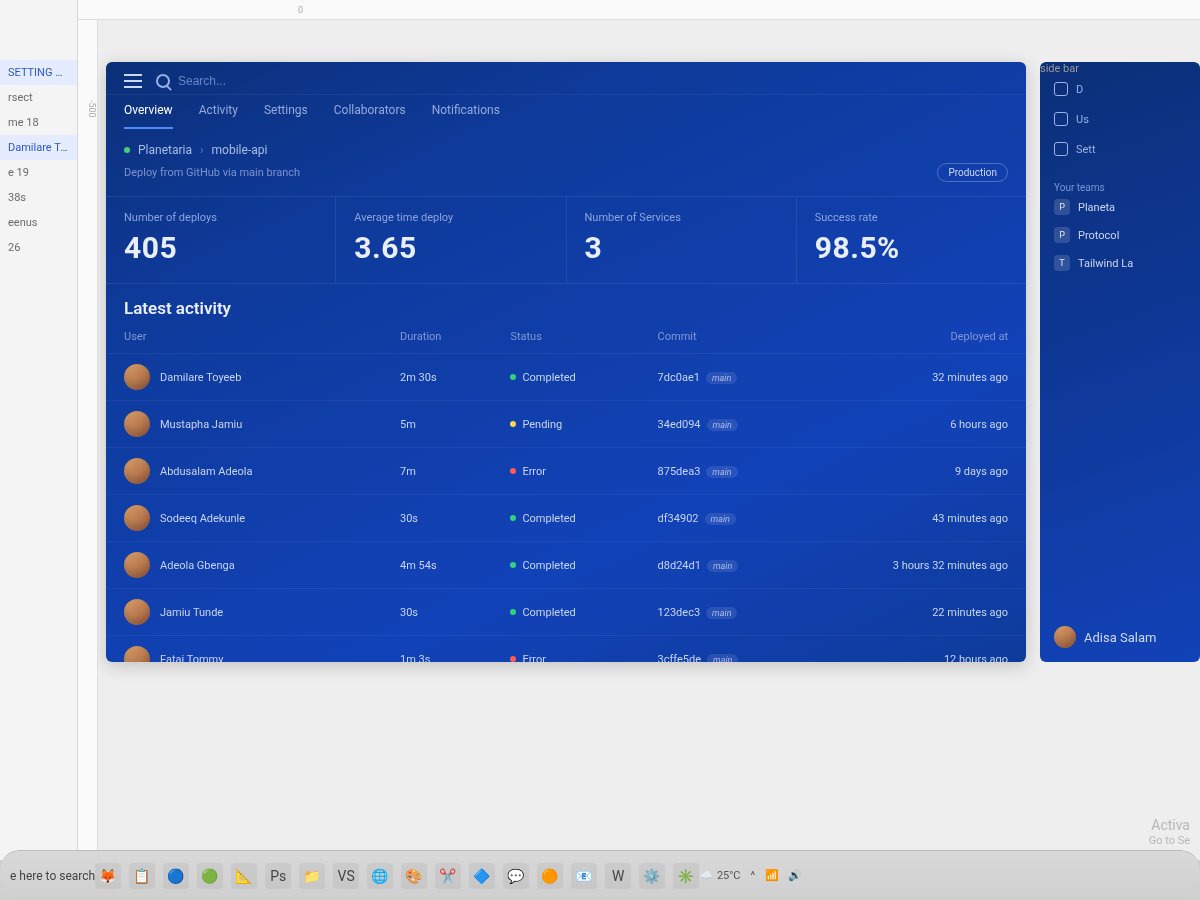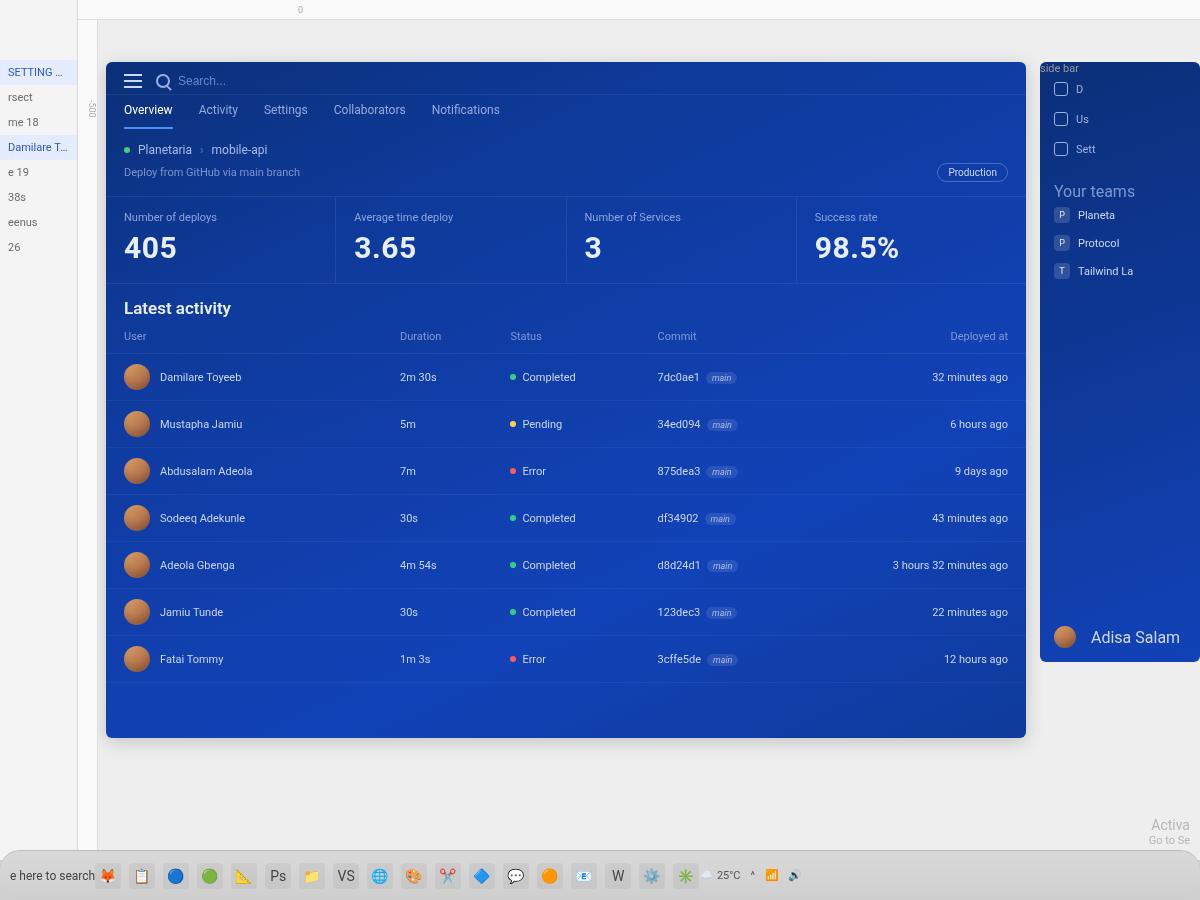--- a/index.html
+++ b/index.html
@@ -70,21 +70,21 @@
     position: absolute;
     left: 98px; top: 20px; right: 0; bottom: 40px;
     background: #eeeeee;
     overflow: hidden;
   }
 
   
   .dash {
     position: absolute;
     left: 8px; top: 42px;
-    width: 920px; height: 676px;
+    width: 920px; height: 600px;
     background: linear-gradient(155deg, #0b2f78 0%, #0e3a9a 25%, #1242b8 70%, #0e3b9b 100%);
     color: #e9eefc;
     border-radius: 6px;
     box-shadow: 0 4px 18px rgba(0,0,0,.18);
     overflow: hidden;
   }
 
   .dash .topbar {
     display: flex; align-items: center; gap: 14px;
     padding: 12px 18px 6px;
@@ -137,24 +137,24 @@
     width: 160px; height: 600px;
     background: linear-gradient(160deg, #0b2f78, #1242b8);
     color:#cdd7f2;
     border-radius:6px;
     padding: 12px 14px;
     font-size:11px;
     overflow:hidden;
   }
   .sidepanel .nav-item { display:flex; align-items:center; gap:8px; padding:8px 0; color:#9cb0e3; }
   .sidepanel .nav-item .ic { width:14px; height:14px; border:1.5px solid #9cb0e3; border-radius:3px; }
-  .sidepanel .teams-label { margin-top:18px; color:#7e95d0; font-size:16px; }
+  .sidepanel .teams-label { margin-top:18px; color:#7e95d0; font-size:10px; }
   .sidepanel .team { display:flex; align-items:center; gap:8px; padding:6px 0; }
   .sidepanel .team .chip-sq { width:16px; height:16px; border-radius:4px; background:rgba(255,255,255,.15); font-size:9px; display:flex; align-items:center; justify-content:center; color:#e0e7fb; }
-  .sidepanel .profile { position:absolute; left:14px; bottom:14px; display:flex; align-items:center; gap:15px; font-size:16px; }
+  .sidepanel .profile { position:absolute; left:14px; bottom:14px; display:flex; align-items:center; gap:8px; font-size:13px; }
   .sidepanel .profile .avatar { width:22px; height:22px; }
 
   
   .frame-label { position:absolute; left:8px; top:26px; font-size:11px; color:#999;margin-top:16px; }
 
   
   .watermark { position: absolute; right: 10px; bottom: 52px; color:#b7b7b7; font-size:14px; text-align:right; line-height:1.3; }
 
   
   .taskbar {

